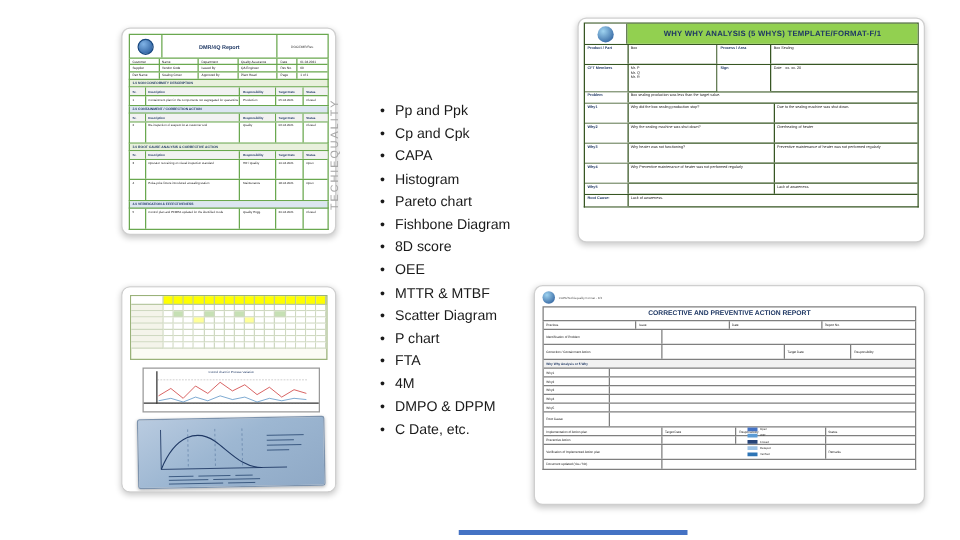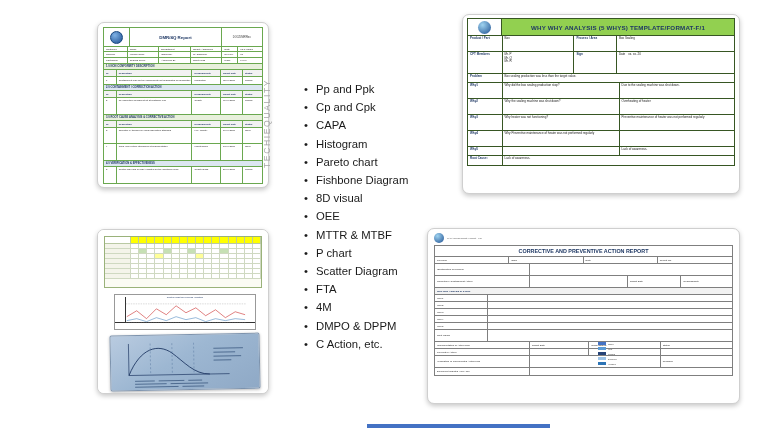--- a/index.html
+++ b/index.html
@@ -538,29 +538,29 @@
   </div>
 
 
   <ul id="qa-list">
     <li>Pp and Ppk</li>
     <li>Cp and Cpk</li>
     <li>CAPA</li>
     <li>Histogram</li>
     <li>Pareto chart</li>
     <li>Fishbone Diagram</li>
-    <li>8D visual</li>
+    <li>8D score</li>
     <li>OEE</li>
     <li>MTTR &amp; MTBF</li>
+    <li>Scatter Diagram</li>
     <li>P chart</li>
-    <li>Scatter Diagram</li>
     <li>FTA</li>
     <li>4M</li>
     <li>DMPO &amp; DPPM</li>
-    <li>C Action, etc.</li>
+    <li>C Date, etc.</li>
   </ul>
 
   <div id="accent-bar"></div>
   <div id="vert-label">TECHIEQUALITY</div>
 
   <div class="card" id="card-why">
     <div class="card-inner why-wrap">
 
       <div class="why-head">
         <div class="why-logo">

